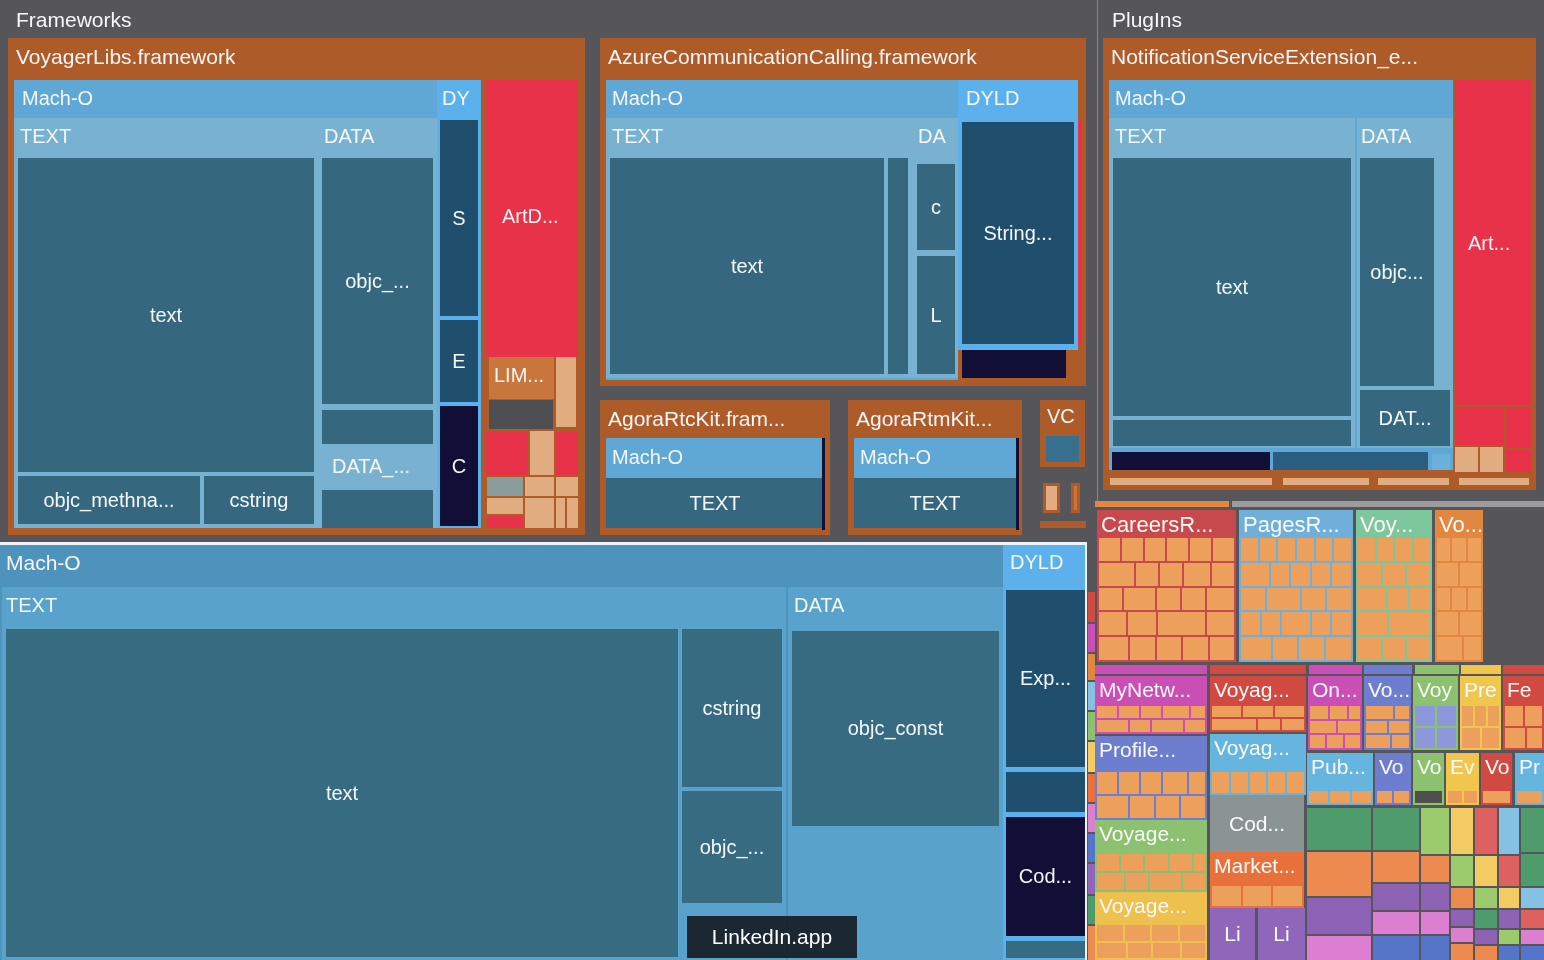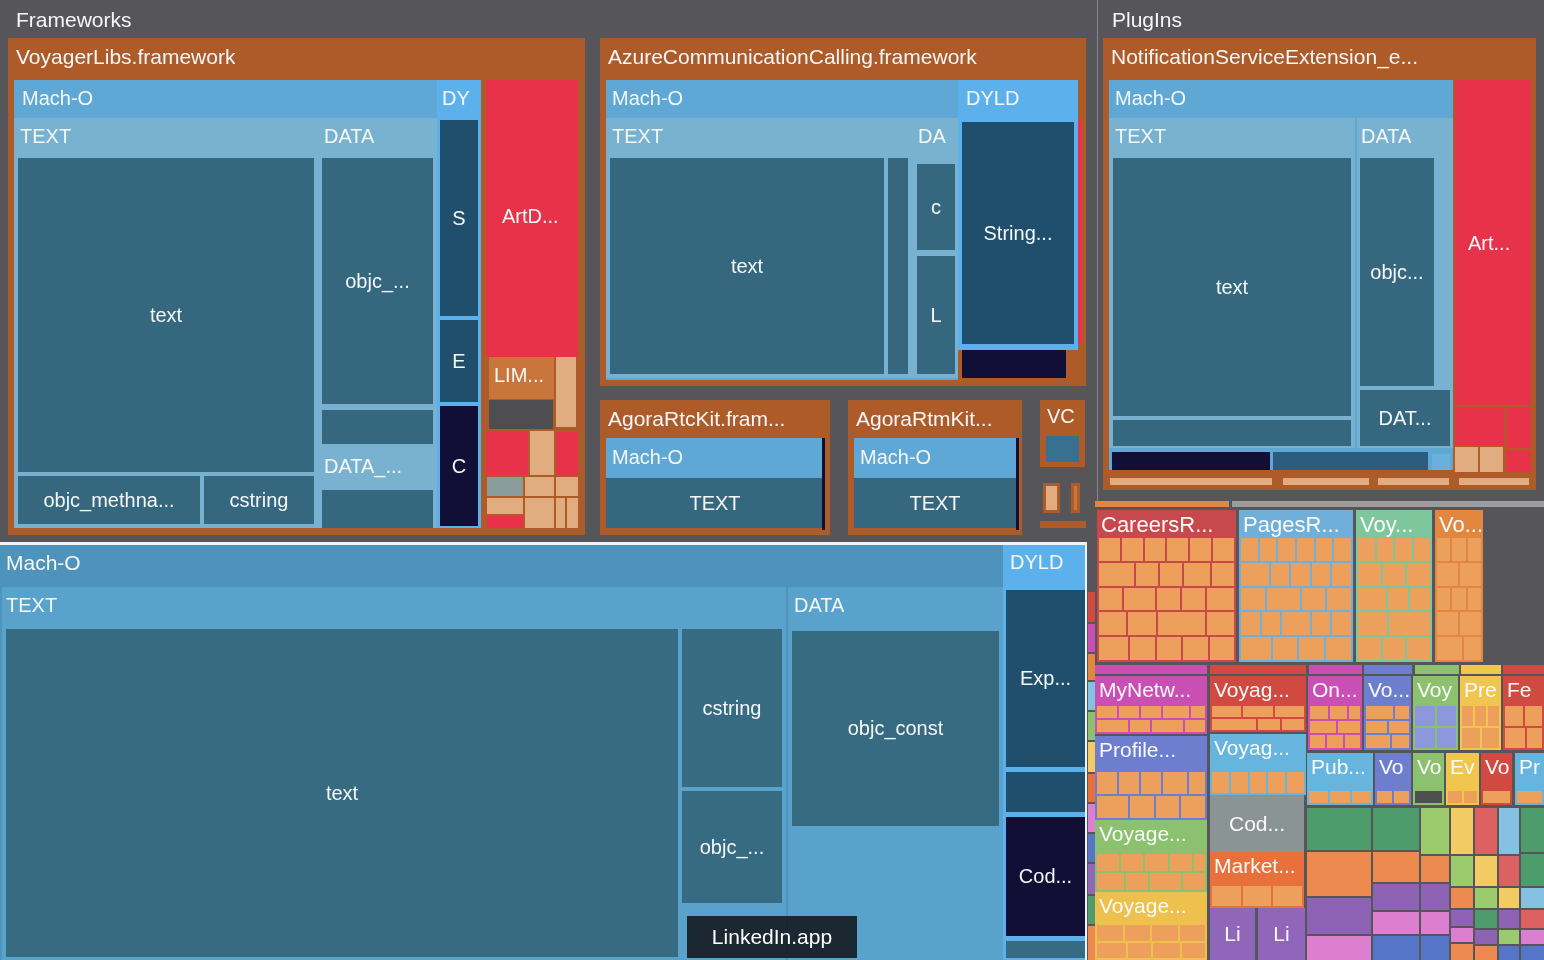--- a/index.html
+++ b/index.html
@@ -48,21 +48,21 @@
   <div class="lbl" style="left:22px;top:87px;">Mach-O</div>
   <div class="abs band" style="left:14px;top:118px;width:304px;height:410px;"></div>
   <div class="lbl" style="left:20px;top:125px;">TEXT</div>
   <div class="abs seg ctr" style="left:18px;top:158px;width:296px;height:314px;">text</div>
   <div class="abs seg ctr" style="left:18px;top:476px;width:182px;height:48px;">objc_methna...</div>
   <div class="abs seg ctr" style="left:204px;top:476px;width:110px;height:48px;">cstring</div>
   <div class="abs band" style="left:318px;top:118px;width:119px;height:410px;"></div>
   <div class="lbl" style="left:324px;top:125px;">DATA</div>
   <div class="abs seg ctr" style="left:322px;top:158px;width:111px;height:246px;">objc_...</div>
   <div class="abs seg" style="left:322px;top:410px;width:111px;height:34px;"></div>
-  <div class="lbl" style="left:324px;top:455px;">DATA_...</div>
+  <div class="lbl" style="left:332px;top:455px;">DATA_...</div>
   <div class="abs seg" style="left:322px;top:490px;width:111px;height:38px;"></div>
   <div class="abs dyld" style="left:437px;top:80px;width:44px;height:448px;"></div>
   <div class="lbl" style="left:442px;top:87px;">DY</div>
   <div class="abs segDark ctr" style="left:440px;top:120px;width:38px;height:196px;">S</div>
   <div class="abs segDark ctr" style="left:440px;top:320px;width:38px;height:82px;">E</div>
   <div class="abs navy ctr" style="left:440px;top:406px;width:38px;height:120px;">C</div>
   <div class="abs red" style="left:486px;top:80px;width:92px;height:277px;"></div>
   <div class="lbl" style="left:502px;top:205px;">ArtD...</div>
   <div class="abs limor" style="left:489px;top:357px;width:65px;height:42px;"></div>
   <div class="lbl" style="left:494px;top:364px;">LIM...</div>

